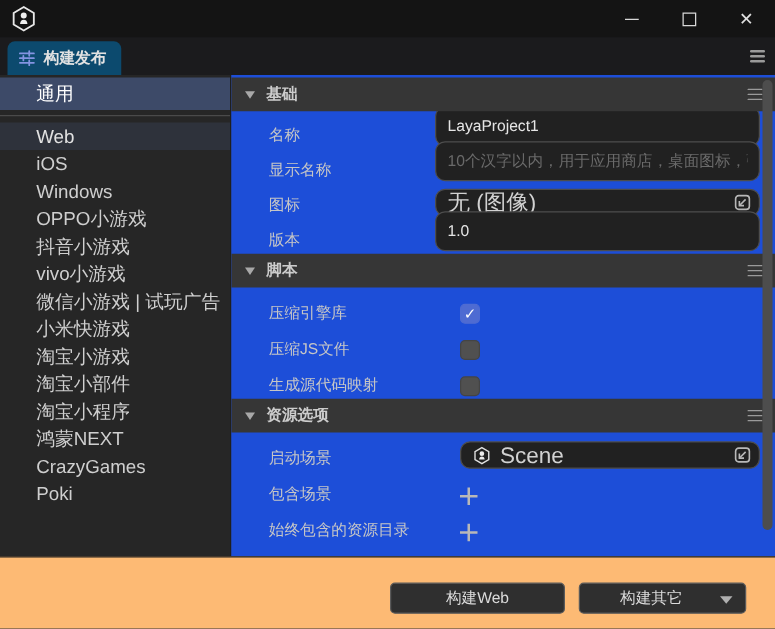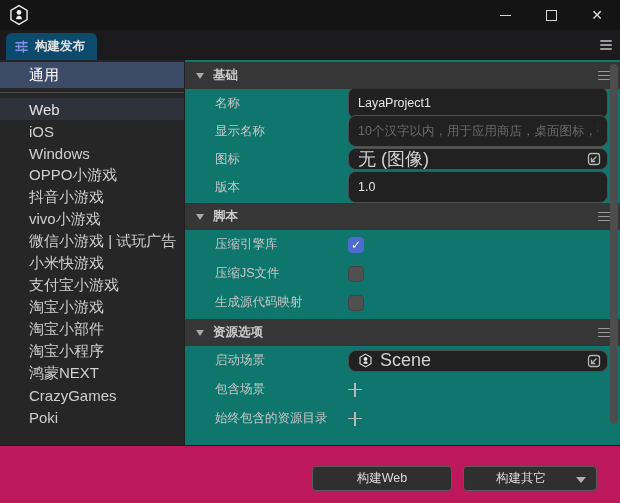--- a/index.html
+++ b/index.html
@@ -33,33 +33,33 @@
   .main { flex:1 1 auto; display:flex; overflow:hidden; background:#2b2b2b; }
 
   
   .sidebar { width:185px; background:#262626; flex:0 0 auto; border-right:1px solid #1f1f1f; overflow:hidden; padding-top:2px; }
   .side-item { height:22px; display:flex; align-items:center; padding-left:29px; color:#cfcfcf; font-size:15px; white-space:nowrap; }
   .side-item.sel-general { height:26px; background:#3d4a68; color:#ffffff; }
   .side-item.sel-web { background:#2e323b; color:#e2e2e2; }
   .side-divider { border-bottom:1px solid #4a4a4a; margin:4px 0 5px 0; }
 
   
-  .panel { flex:1 1 auto; position:relative; background:#0f766e; overflow:hidden; padding-top:2px; }
+  .panel { flex:1 1 auto; position:relative; background:#1d4ed8; overflow:hidden; padding-top:2px; }
   .sec-header {
     height:27px; background:#363636; display:flex; align-items:center;
     padding:0 10px 0 11px; margin-bottom:0; position:relative;
   }
   .sec-header + .sec-header, .sec-gap { margin-top:2px; }
   .tri-down { width:0; height:0; border-left:4.5px solid transparent; border-right:4.5px solid transparent; border-top:6px solid #a8a8a8; margin-right:9px; }
   .sec-title { color:#cccccc; font-size:12.5px; font-weight:bold; flex:1; }
   .hamburger { display:flex; flex-direction:column; gap:2.4px; width:12px; }
   .hamburger i { display:block; height:1.6px; background:#9a9a9a; border-radius:1px; }
 
-  .prow { height:28px; display:flex; align-items:center; padding:0 12px 0 30px; }
-  .prow.tall { height:29px; }
+  .prow { height:28px; display:flex; align-items:flex-end; padding:0 12px 0 30px; }
+  .prow.tall { height:29px;gap:20px; }
   .plabel { width:133px; flex:0 0 auto; color:#c6c6c6; font-size:12.5px; white-space:nowrap; overflow:hidden; }
   .pinput {
     flex:1; height:32px; background:#212121; border:1px solid #4d4d4d; border-radius:8px;
     color:#e5e5e5; font-size:12.5px; padding:0 9px; outline:none; min-width:0;
     font-family:"Liberation Sans","DejaVu Sans",sans-serif; white-space:nowrap;
   }
   .pinput::placeholder { color:#6a6a6a; opacity:1; }
   .pfield {
     flex:1; height:22px; background:#212121; border:1px solid #4d4d4d; border-radius:8px;
     display:flex; align-items:center; padding:0 4px 0 9px; min-width:0;
@@ -82,21 +82,21 @@
 
   .plus-icon { width:14px; height:14px; position:relative; }
   .plus-icon::before { content:""; position:absolute; left:0; right:0; top:6px; height:1.8px; background:#b8b8b8; }
   .plus-icon::after { content:""; position:absolute; top:0; bottom:0; left:6px; width:1.8px; background:#b8b8b8; }
 
   
   .scrollbar { position:absolute; top:2px; right:2px; width:8px; bottom:2px; }
   .scroll-thumb { position:absolute; top:2px; left:0; width:8px; height:360px; background:#4d4d4d; border-radius:4px; }
 
   
-  .footer { height:58px; background:#be185d; border-top:1px solid #1c1c1c; flex:0 0 auto;
+  .footer { height:58px; background:#fdba74; border-top:1px solid #1c1c1c; flex:0 0 auto;
     display:flex; align-items:flex-start; justify-content:flex-end; gap:11px; padding:20px 23px 0 0; }
   .btn {
     height:25px; background:#2f2f2f; border:1px solid #5a5a5a; border-radius:4px;
     color:#dcdcdc; font-size:12.5px; display:flex; align-items:center; justify-content:center;
     font-family:"Liberation Sans","DejaVu Sans",sans-serif;
   }
   .btn-web { width:140px; }
   .btn-other { width:134px; position:relative; padding-right:18px; }
   .caret-down { position:absolute; right:10px; top:10px; width:0; height:0;
     border-left:5px solid transparent; border-right:5px solid transparent; border-top:6px solid #b0b0b0; }
@@ -155,21 +155,20 @@
       <div class="side-item sel-general">通用</div>
       <div class="side-divider"></div>
       <div class="side-item sel-web">Web</div>
       <div class="side-item">iOS</div>
       <div class="side-item">Windows</div>
       <div class="side-item">OPPO小游戏</div>
       <div class="side-item">抖音小游戏</div>
       <div class="side-item">vivo小游戏</div>
       <div class="side-item">微信小游戏 | 试玩广告</div>
       <div class="side-item">小米快游戏</div>
-      <div class="side-item">支付宝小游戏</div>
       <div class="side-item">淘宝小游戏</div>
       <div class="side-item">淘宝小部件</div>
       <div class="side-item">淘宝小程序</div>
       <div class="side-item">鸿蒙NEXT</div>
       <div class="side-item">CrazyGames</div>
       <div class="side-item">Poki</div>
     </div>
 
     <div class="panel">
 

